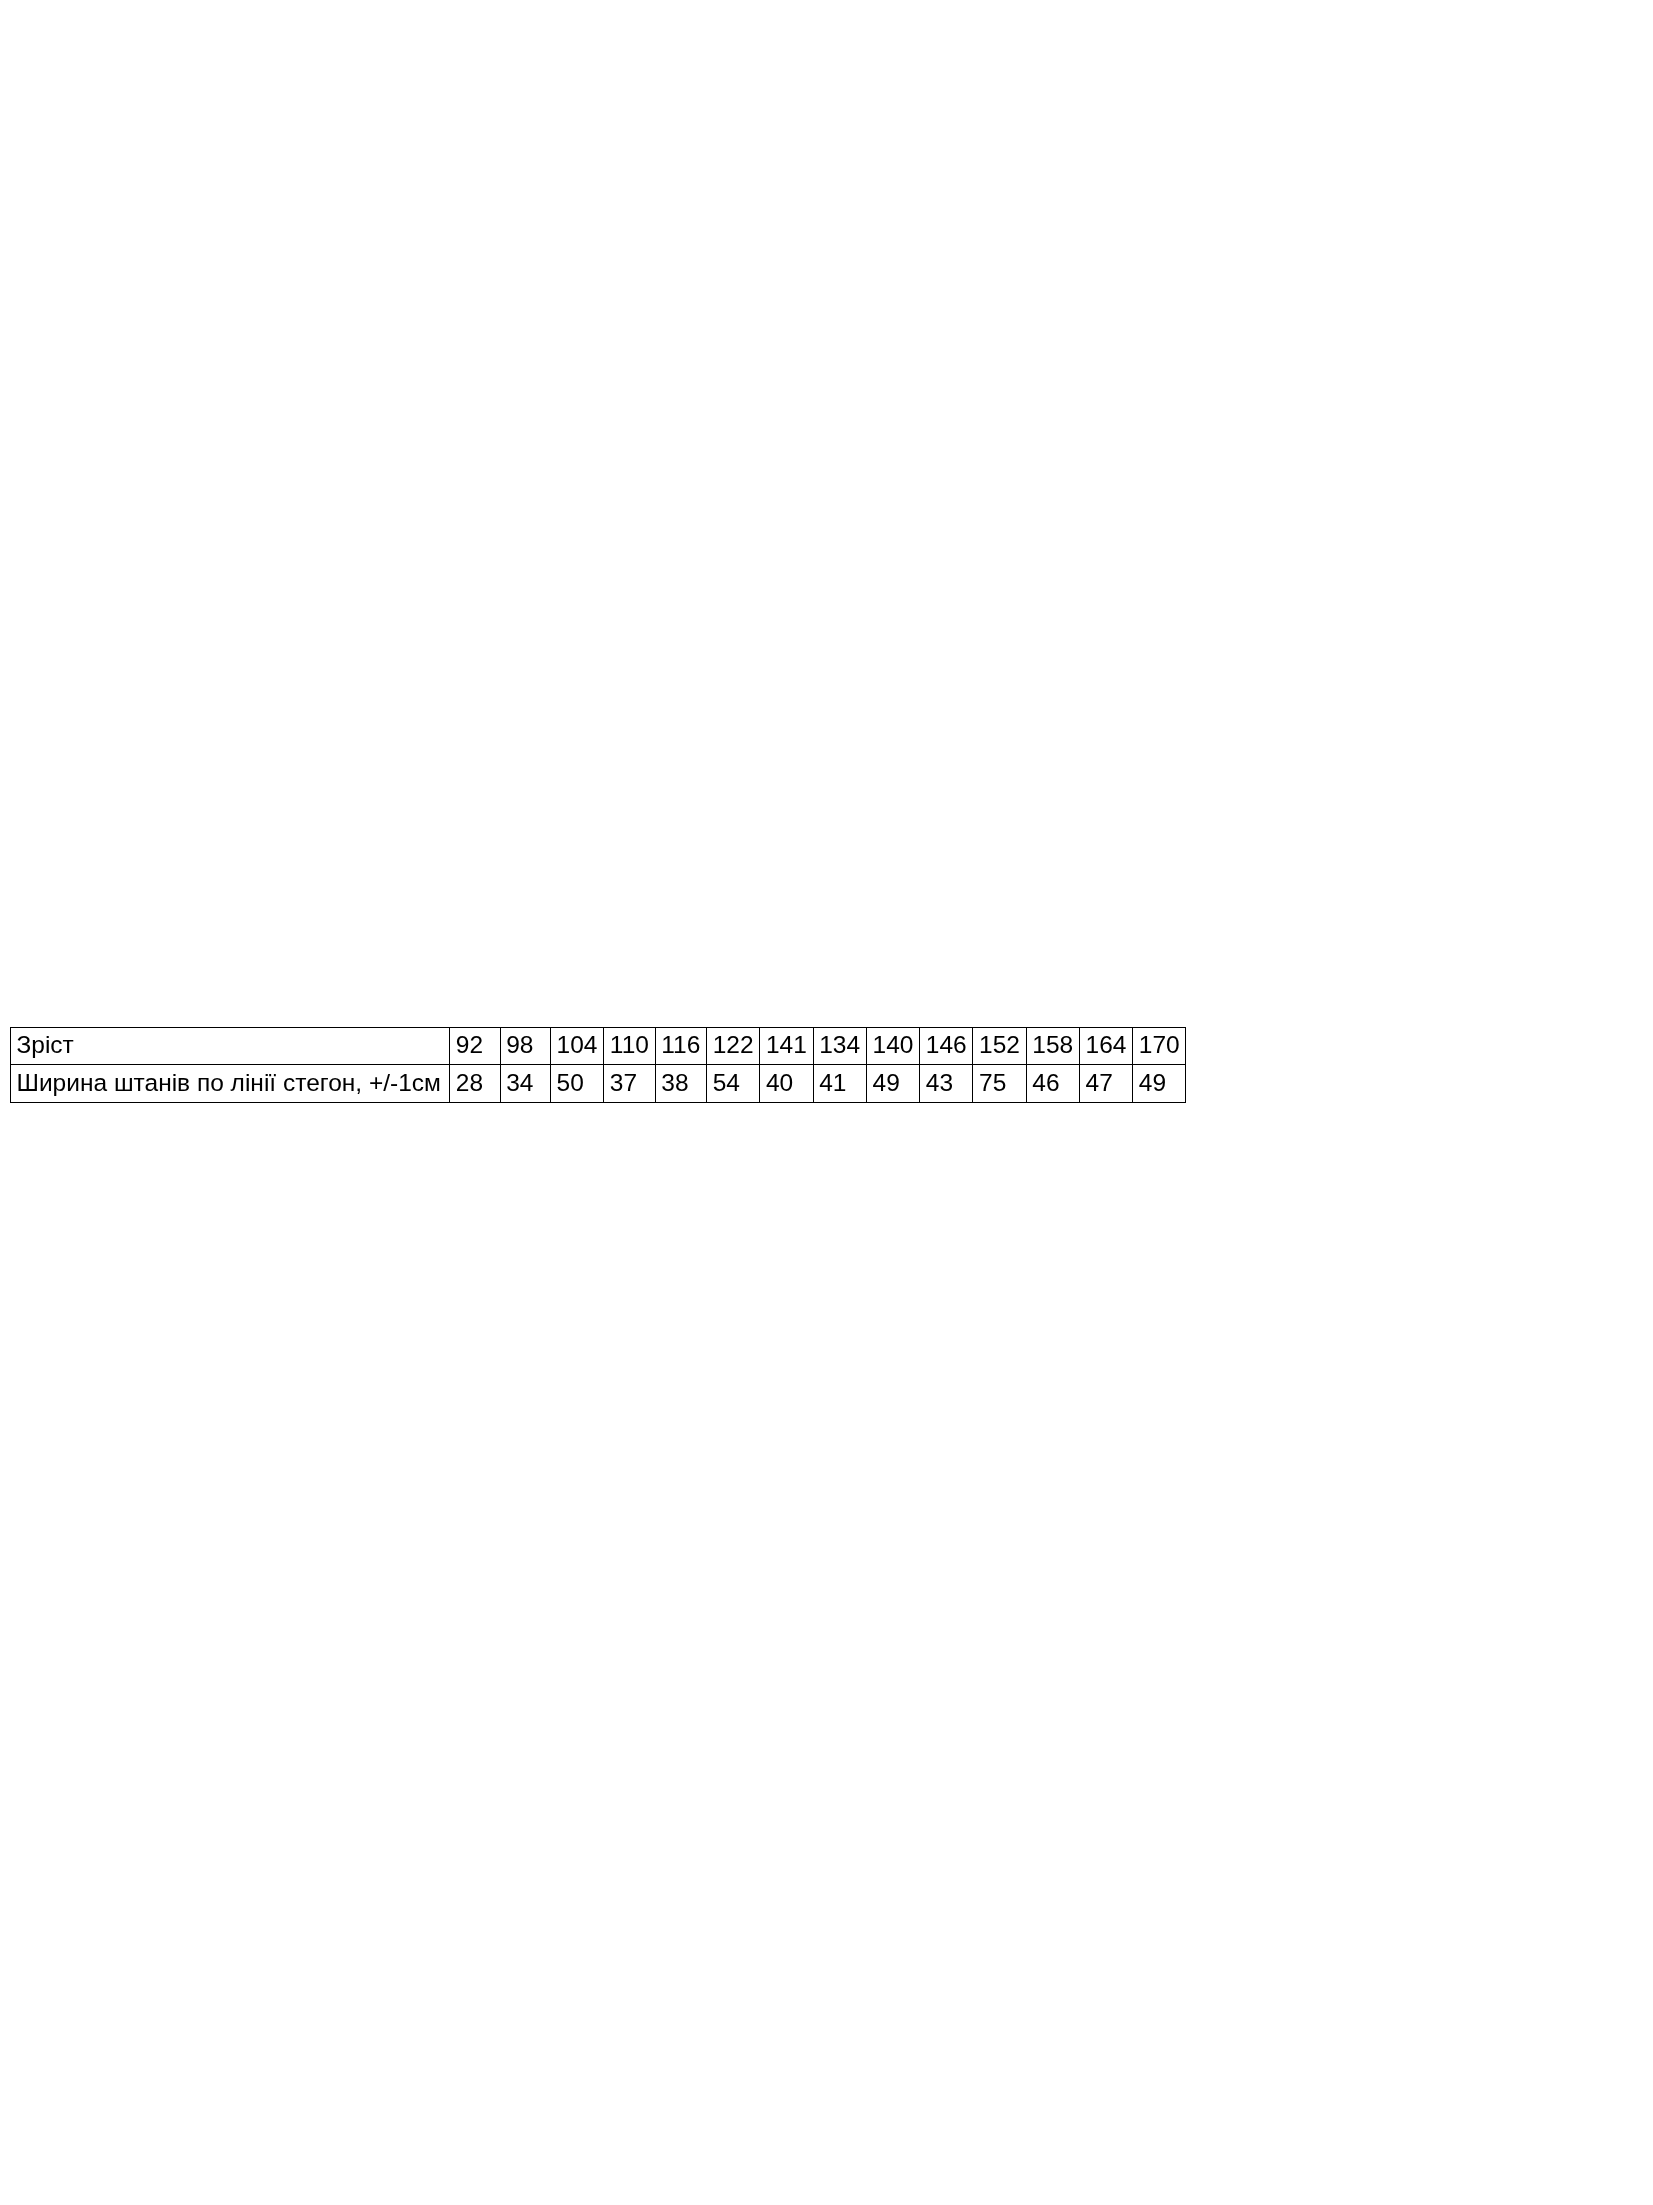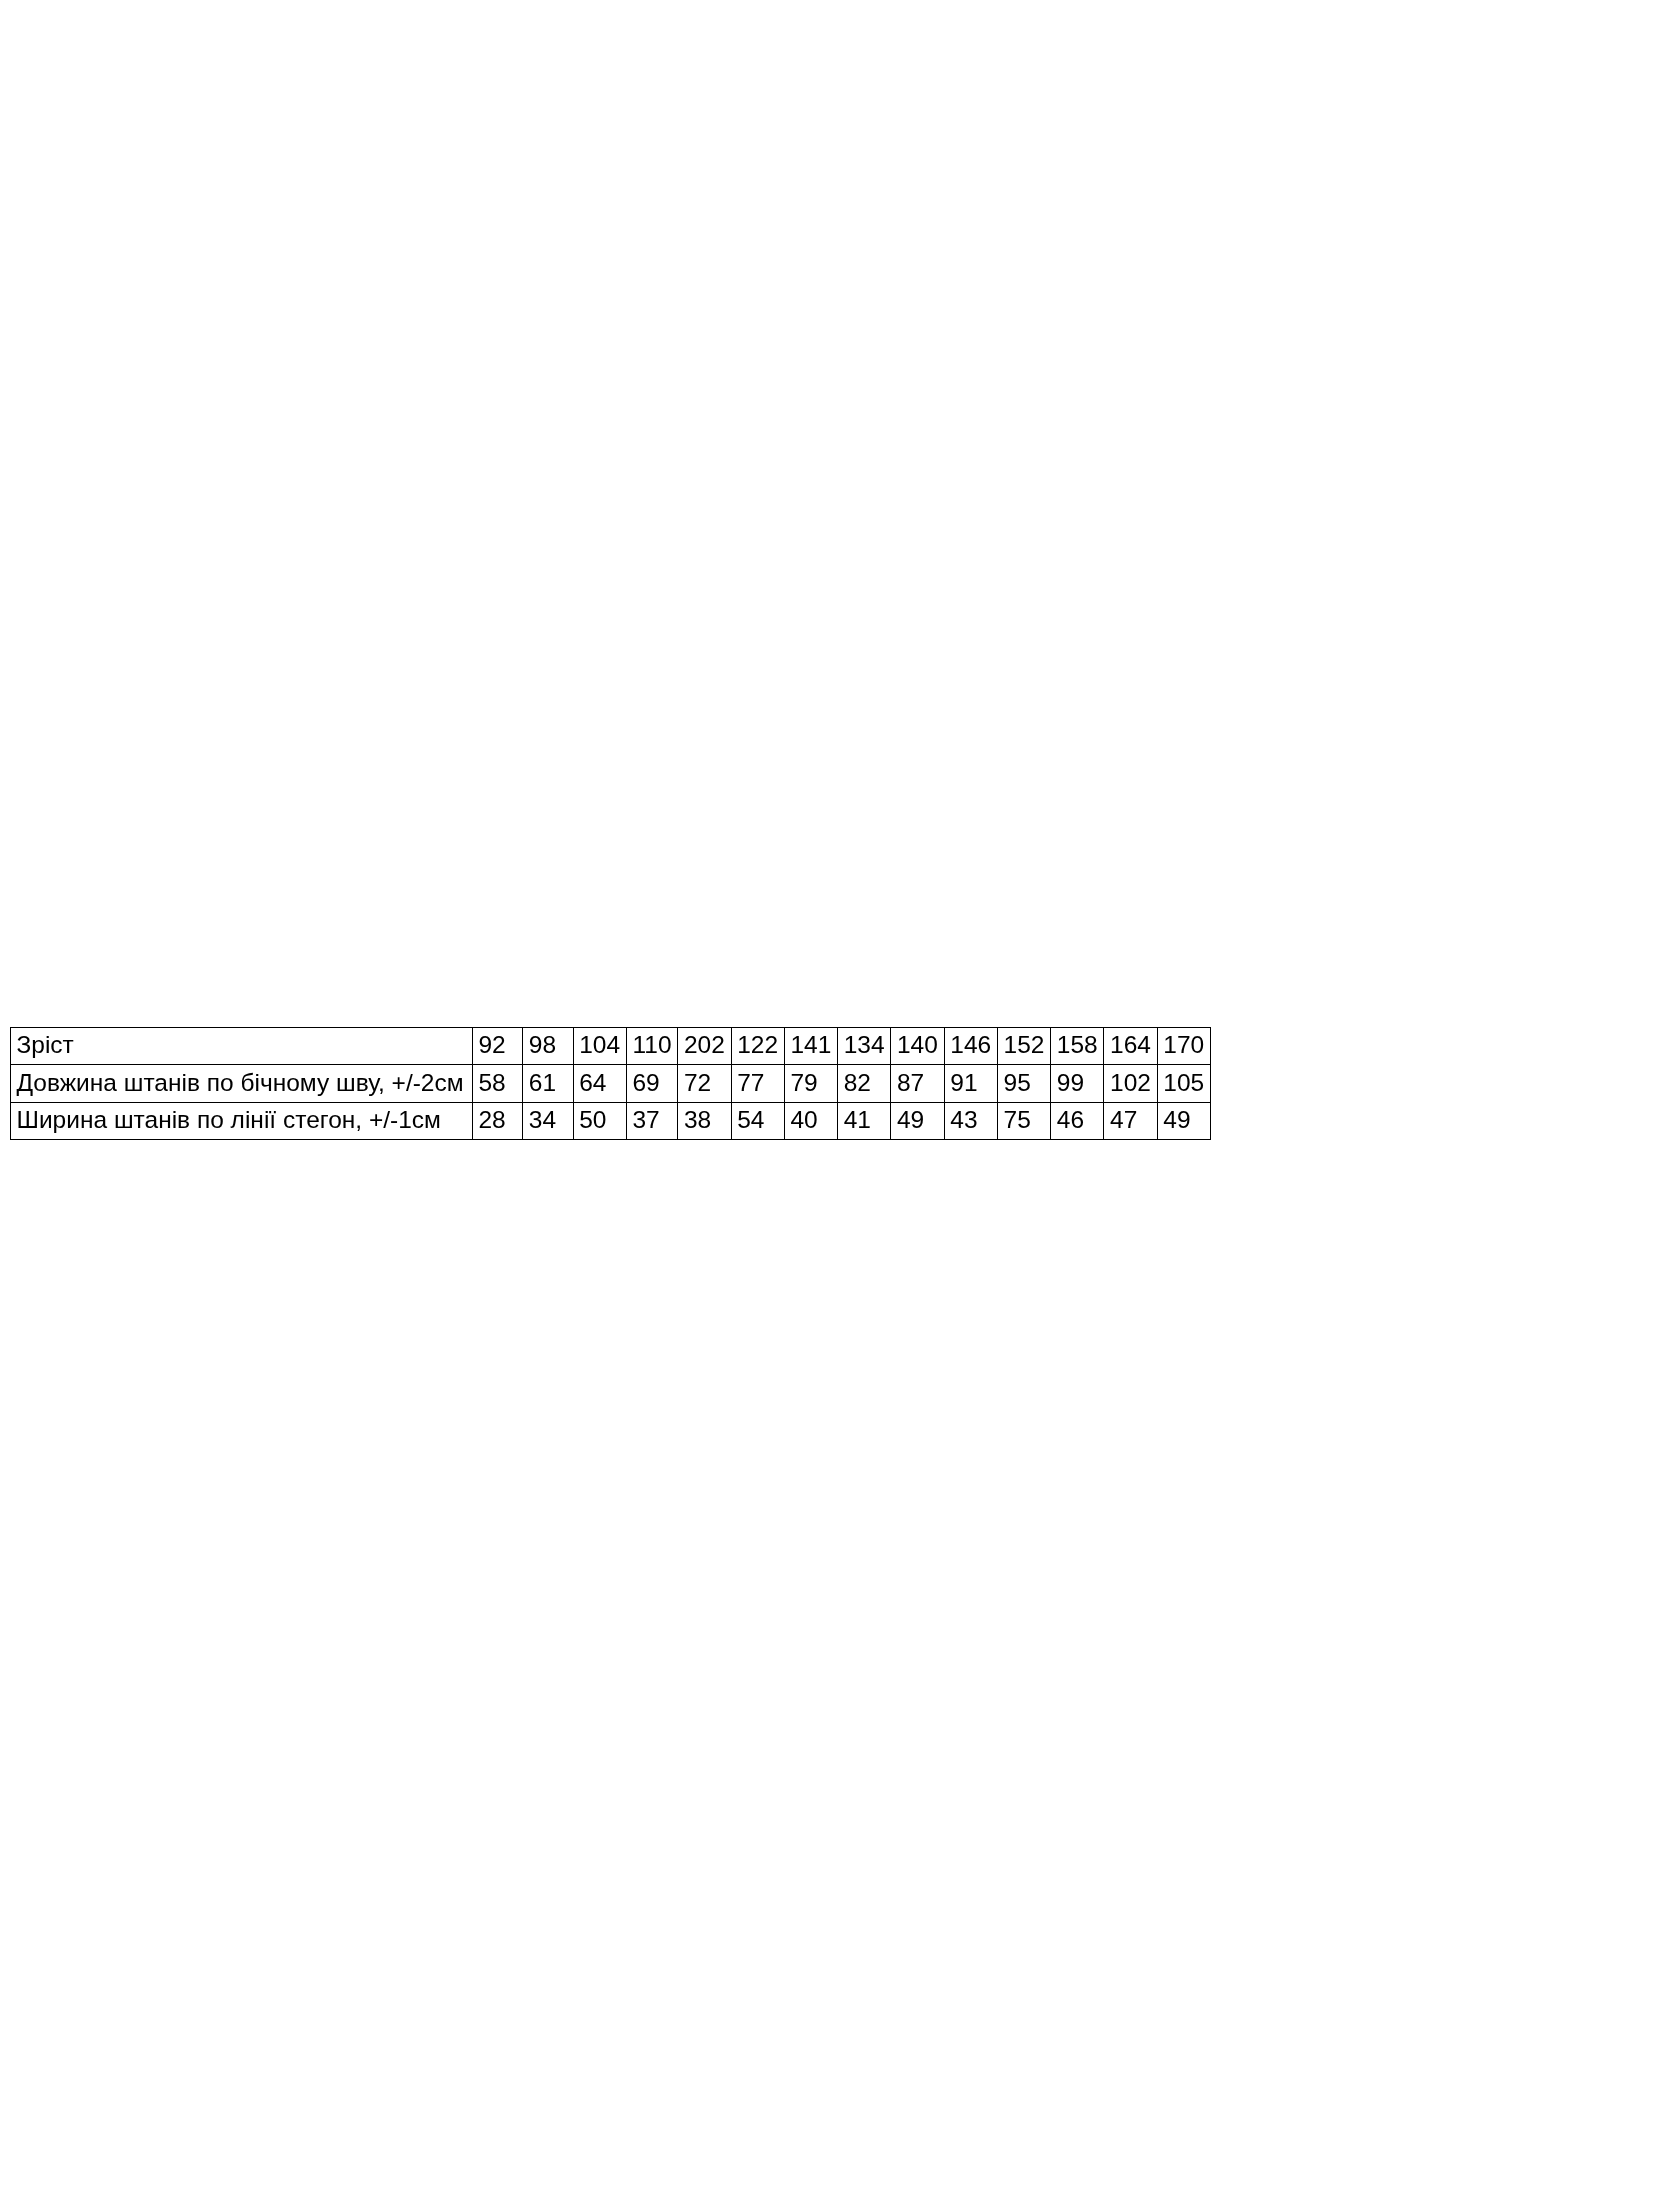--- a/index.html
+++ b/index.html
@@ -48,47 +48,30 @@
 
 <div id="size-table-wrap">
   <table class="size-table">
     <tbody>
       <tr>
         <td class="row-label">Зріст</td>
         <td class="value">92</td>
         <td class="value">98</td>
         <td class="value">104</td>
         <td class="value">110</td>
-        <td class="value">202</td>
+        <td class="value">116</td>
         <td class="value">122</td>
         <td class="value">141</td>
         <td class="value">134</td>
         <td class="value">140</td>
         <td class="value">146</td>
         <td class="value">152</td>
         <td class="value">158</td>
         <td class="value">164</td>
         <td class="value">170</td>
-      </tr>
-      <tr>
-        <td class="row-label">Довжина штанів по бічному шву, +/-2см</td>
-        <td class="value">58</td>
-        <td class="value">61</td>
-        <td class="value">64</td>
-        <td class="value">69</td>
-        <td class="value">72</td>
-        <td class="value">77</td>
-        <td class="value">79</td>
-        <td class="value">82</td>
-        <td class="value">87</td>
-        <td class="value">91</td>
-        <td class="value">95</td>
-        <td class="value">99</td>
-        <td class="value">102</td>
-        <td class="value">105</td>
       </tr>
       <tr>
         <td class="row-label">Ширина штанів по лінії стегон, +/-1см</td>
         <td class="value">28</td>
         <td class="value">34</td>
         <td class="value">50</td>
         <td class="value">37</td>
         <td class="value">38</td>
         <td class="value">54</td>
         <td class="value">40</td>

